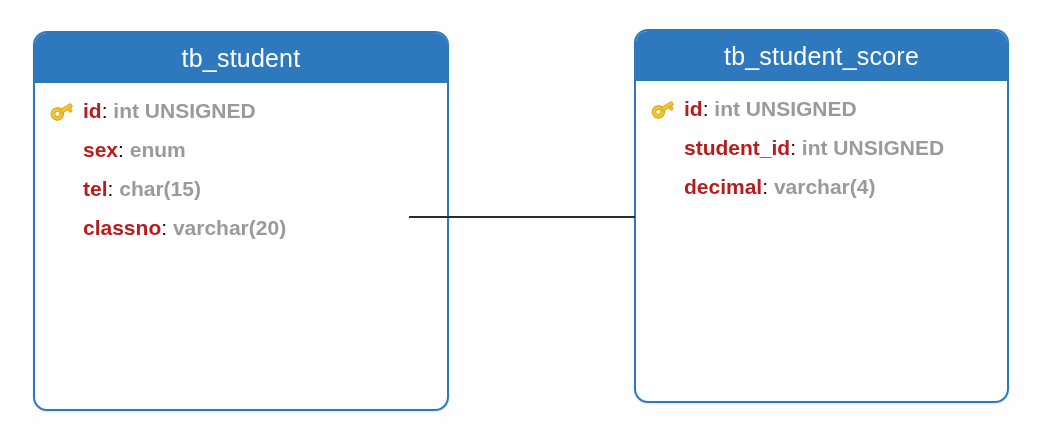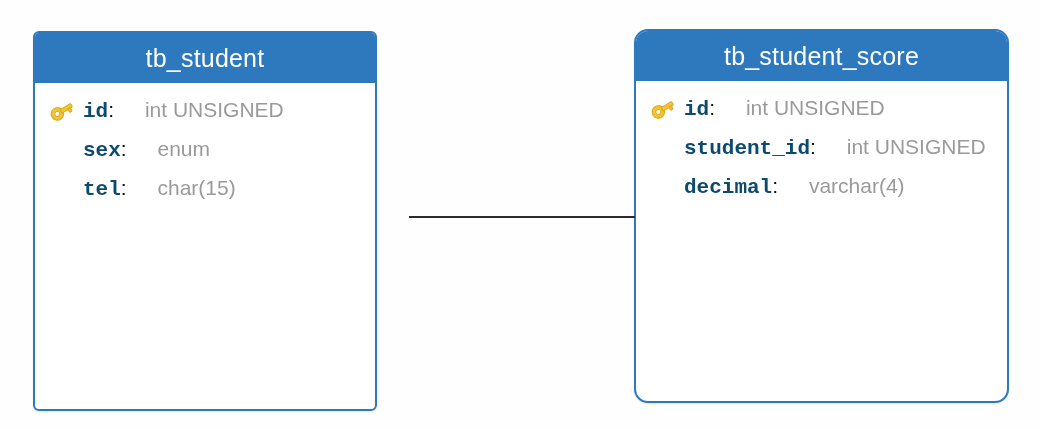--- a/index.html
+++ b/index.html
@@ -71,48 +71,46 @@
     display: block;
   }
 
   .field-text {
     font-size: 21px;
     line-height: 24px;
     white-space: nowrap;
   }
 
   .field-name {
-    color: #0c4a6e;
+    color: #b91c1c;
     font-weight: 600;
-    font-family: Liberation Mono, monospace;
   }
 
   .field-colon {
     color: #101010;
   }
 
   .field-type {
     color: #9a9a9a;
-    font-weight: 400;
-    margin-left: 25px;
+    font-weight: 700;
   }
 
   
   .relationship-line {
     position: absolute;
     background: #2b2b2b;
     height: 2px;
   }
 </style>
 </head>
 <body>
 
 <div class="canvas">
 
-  <div class="entity" id="entity-0" style="left:33px; top:31px; width:344px; height:380px;border-radius:6px;">
+  <div class="entity" id="entity-0" style="left:33px; top:31px; width:416px; height:380px;">
     <div class="entity-header">tb_student</div>
     <div class="entity-body">
 
       <div class="field-row">
         <span class="key-slot">
           <svg class="key-icon" width="26" height="22" viewBox="0 0 26 22" aria-hidden="true">
             <g transform="rotate(-32 13 11)">
               <circle cx="7.5" cy="11" r="6.2" fill="#F2C531" stroke="#D9A81C" stroke-width="1.1"></circle>
               <circle cx="7.5" cy="11" r="2.5" fill="#ffffff" stroke="#D9A81C" stroke-width="0.9"></circle>
               <rect x="12" y="9" width="12.2" height="4" rx="1" fill="#F2C531" stroke="#D9A81C" stroke-width="1.0"></rect>
@@ -129,20 +127,21 @@
         <span class="field-text"><span class="field-name">sex</span><span class="field-colon">:</span> <span class="field-type">enum</span></span>
       </div>
 
       <div class="field-row">
         <span class="key-slot"></span>
         <span class="field-text"><span class="field-name">tel</span><span class="field-colon">:</span> <span class="field-type">char(15)</span></span>
       </div>
 
       <div class="field-row">
         <span class="key-slot"></span>
+        <span class="field-text"><span class="field-name">classno</span><span class="field-colon">:</span> <span class="field-type">varchar(20)</span></span>
       </div>
 
     </div>
   </div>
 
   <div class="entity" id="entity-1" style="left:634px; top:29px; width:375px; height:374px;">
     <div class="entity-header">tb_student_score</div>
     <div class="entity-body">
 
       <div class="field-row">

